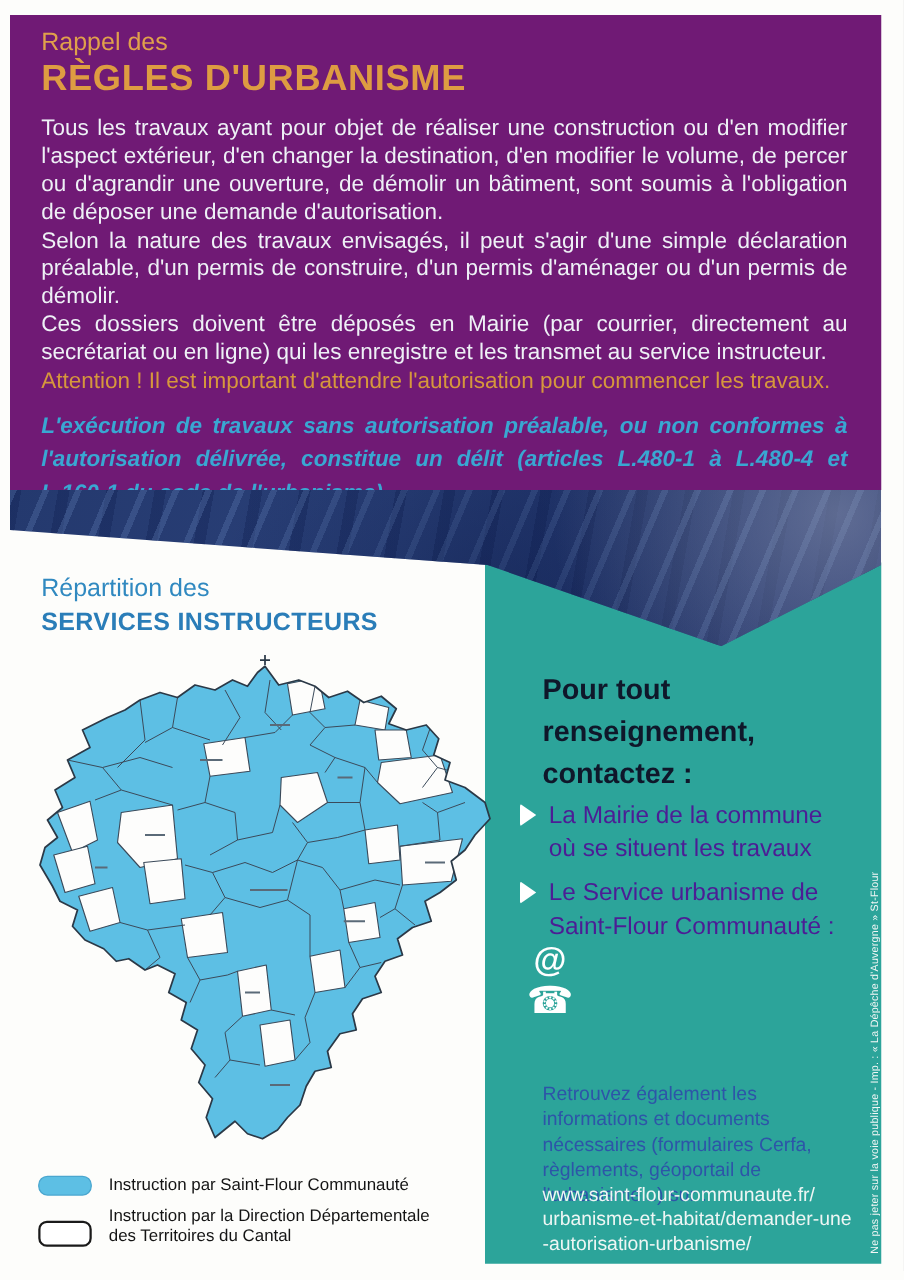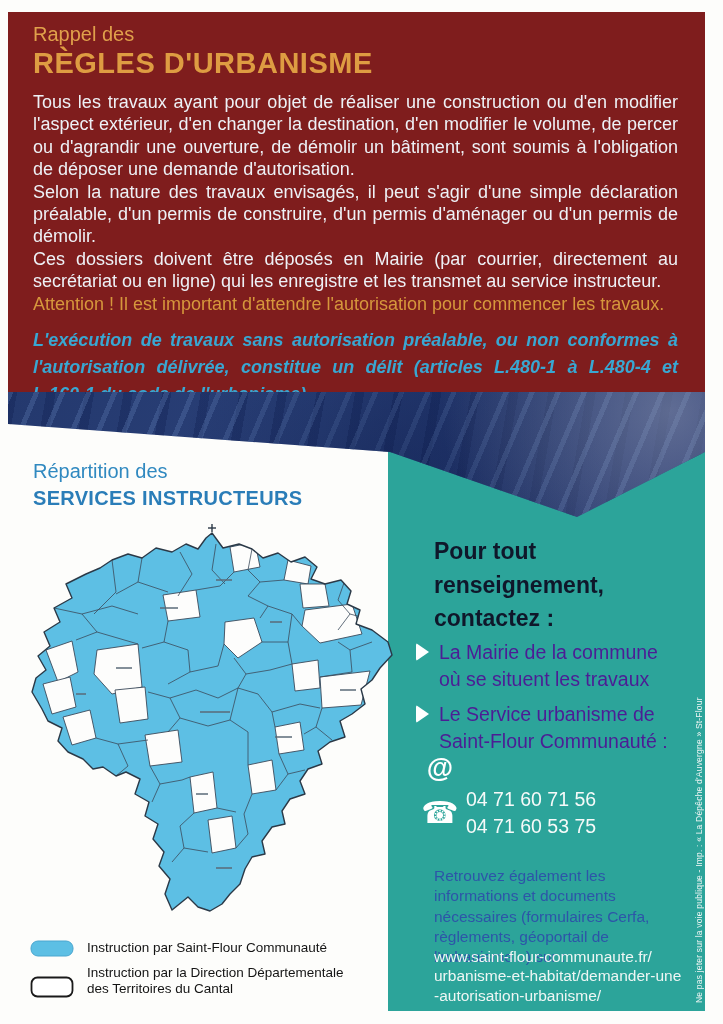--- a/index.html
+++ b/index.html
@@ -1,21 +1,21 @@
 <!DOCTYPE html>
 <html><head>
 <meta charset="utf-8">
 <style>
   html,body{margin:0;padding:0;background:#e9e9e9;}
   .page{position:relative;width:723px;height:1024px;background:#fdfdfb;overflow:hidden;
         font-family:"Liberation Sans","DejaVu Sans",sans-serif;}
 
   
   .navy-box{position:absolute;left:8px;top:12px;width:697px;height:380px;
-            background:#7f1d1d;box-sizing:border-box;padding:10px 27px 0 25px;}
+            background:#701a75;box-sizing:border-box;padding:10px 27px 0 25px;}
   .kicker{font-size:20px;color:#e0a04b;line-height:24px;}
   .main-title{font-size:29px;font-weight:bold;color:#de9c42;line-height:34px;letter-spacing:.5px;}
   .navy-body{margin-top:11px;font-size:18px;line-height:22.4px;color:#eef1f6;
              text-align:justify;text-align-last:left;}
   .navy-body p{margin:0;}
   .attention{color:#d6973c;}
   .legal{margin-top:12px;font-size:18px;line-height:27px;font-weight:bold;font-style:italic;
          color:#39a7d2;text-align:justify;text-align-last:left;}
 
   
@@ -94,22 +94,20 @@
       <div class="bullet-text">Le Service urbanisme de
 Saint-Flour Communauté :</div>
     </div>
 
     <div class="icon-row" style="left:32px;top:303px;">
       <div class="at-icon">@</div>
     </div>
 
     <div class="icon-row" style="left:32px;top:336px;">
       <div class="phone-icon">☎</div>
-      <div class="contact-value">04 71 60 71 56
-04 71 60 53 75</div>
     </div>
 
     <div class="more-info">Retrouvez également les
 informations et documents
 nécessaires (formulaires Cerfa,
 règlements, géoportail de
 l'urbanisme...) sur :</div>
     <div class="url">www.saint-flour-communaute.fr/
 urbanisme-et-habitat/demander-une
 -autorisation-urbanisme/</div>

